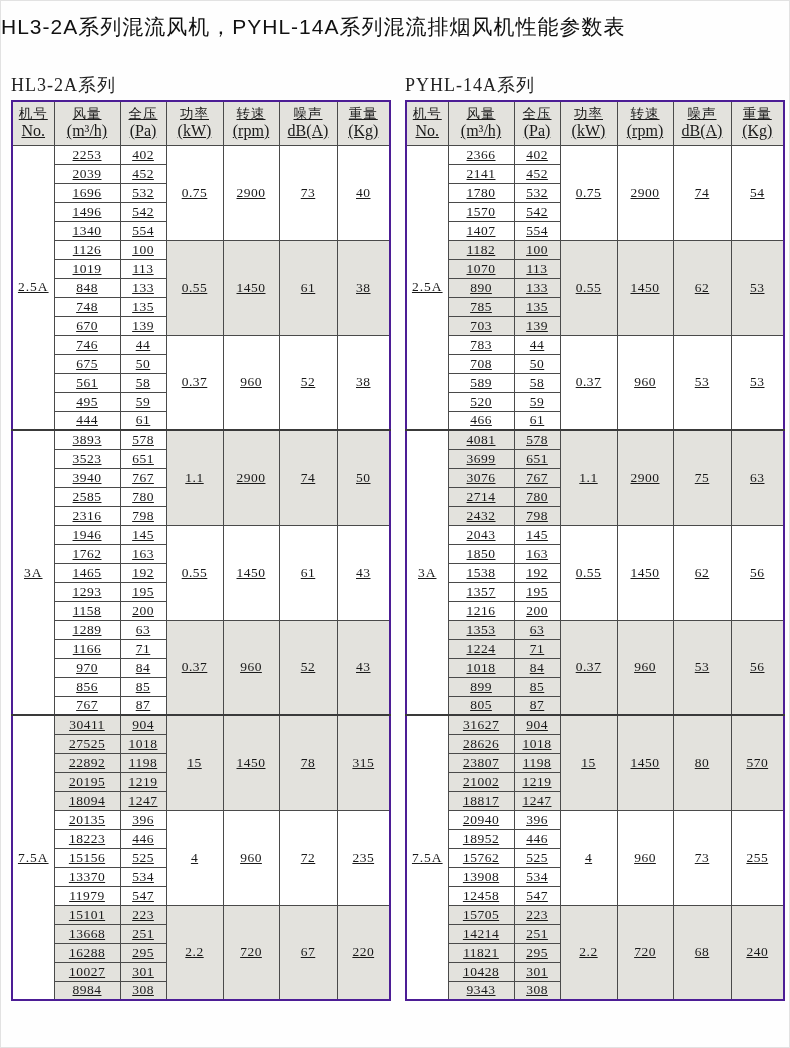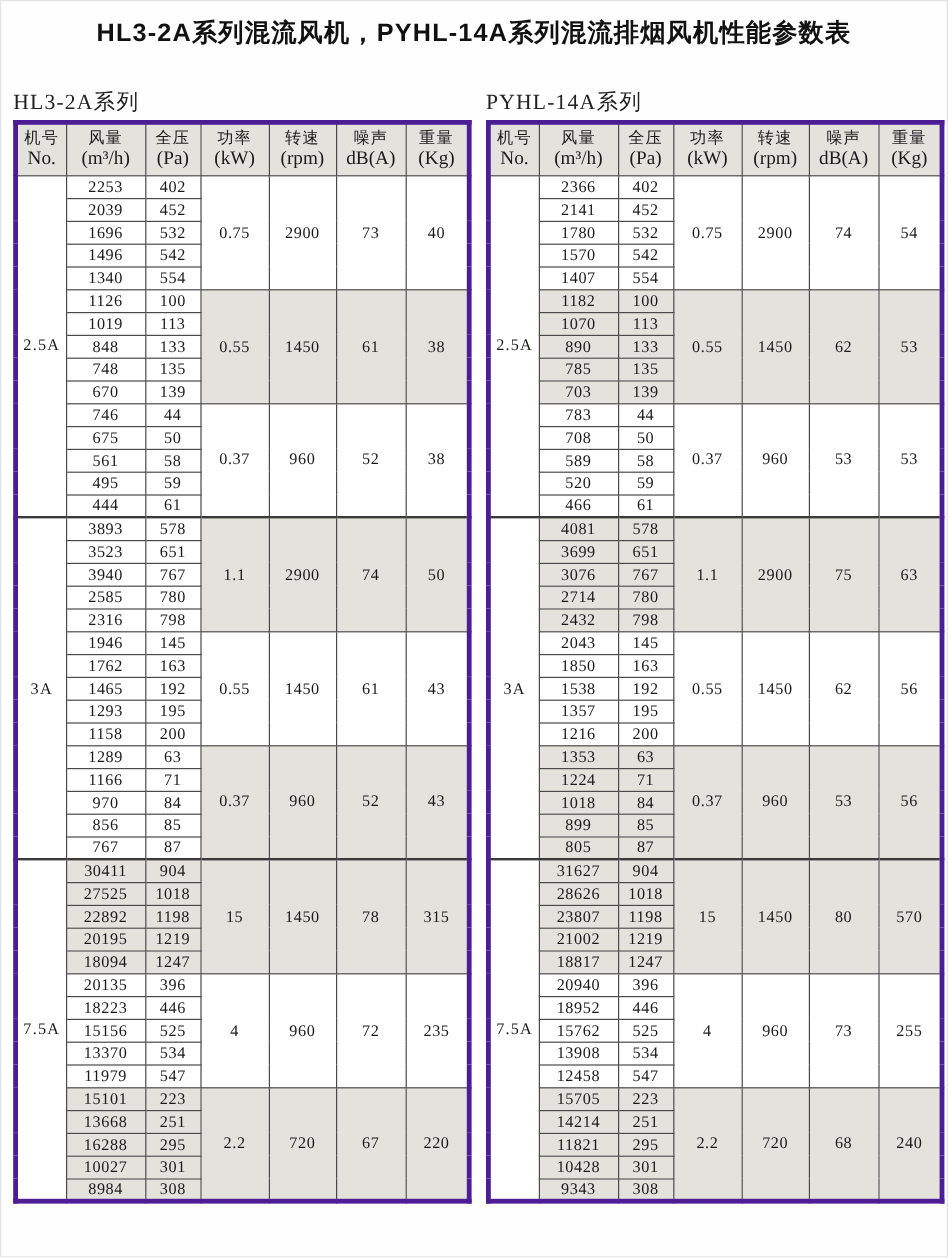--- a/index.html
+++ b/index.html
@@ -13,23 +13,22 @@
     background: #fefefe;
     border: 1px solid #e2e2e2;
     overflow: hidden;
   }
 
   .title {
     position: absolute;
     top: 12px;
     left: 0;
     right: 0;
-    text-align: center;
     font-family: "Liberation Sans", sans-serif;
-    font-weight: 700;
+    font-weight: 400;
     font-size: 21px;
     letter-spacing: 1px;
     color: #111111;
   }
 
   .block {
     position: absolute;
     top: 72px;
     width: 445px;
   }
@@ -43,21 +42,22 @@
     color: #222222;
     height: 24px;
     line-height: 24px;
     margin-bottom: 3px;
   }
 
   table.params {
     border-collapse: collapse;
     table-layout: fixed;
     width: 378px;
-    border: 4px solid #4c1d95;
+    border: 2px solid #4c1d95;
+    text-decoration: underline;
   }
   table.params th,
   table.params td {
     border: 1px solid #4a4a4a;
     text-align: center;
     vertical-align: middle;
     overflow: hidden;
   }
   table.params thead tr { height: 44px; }
   table.params thead th {

